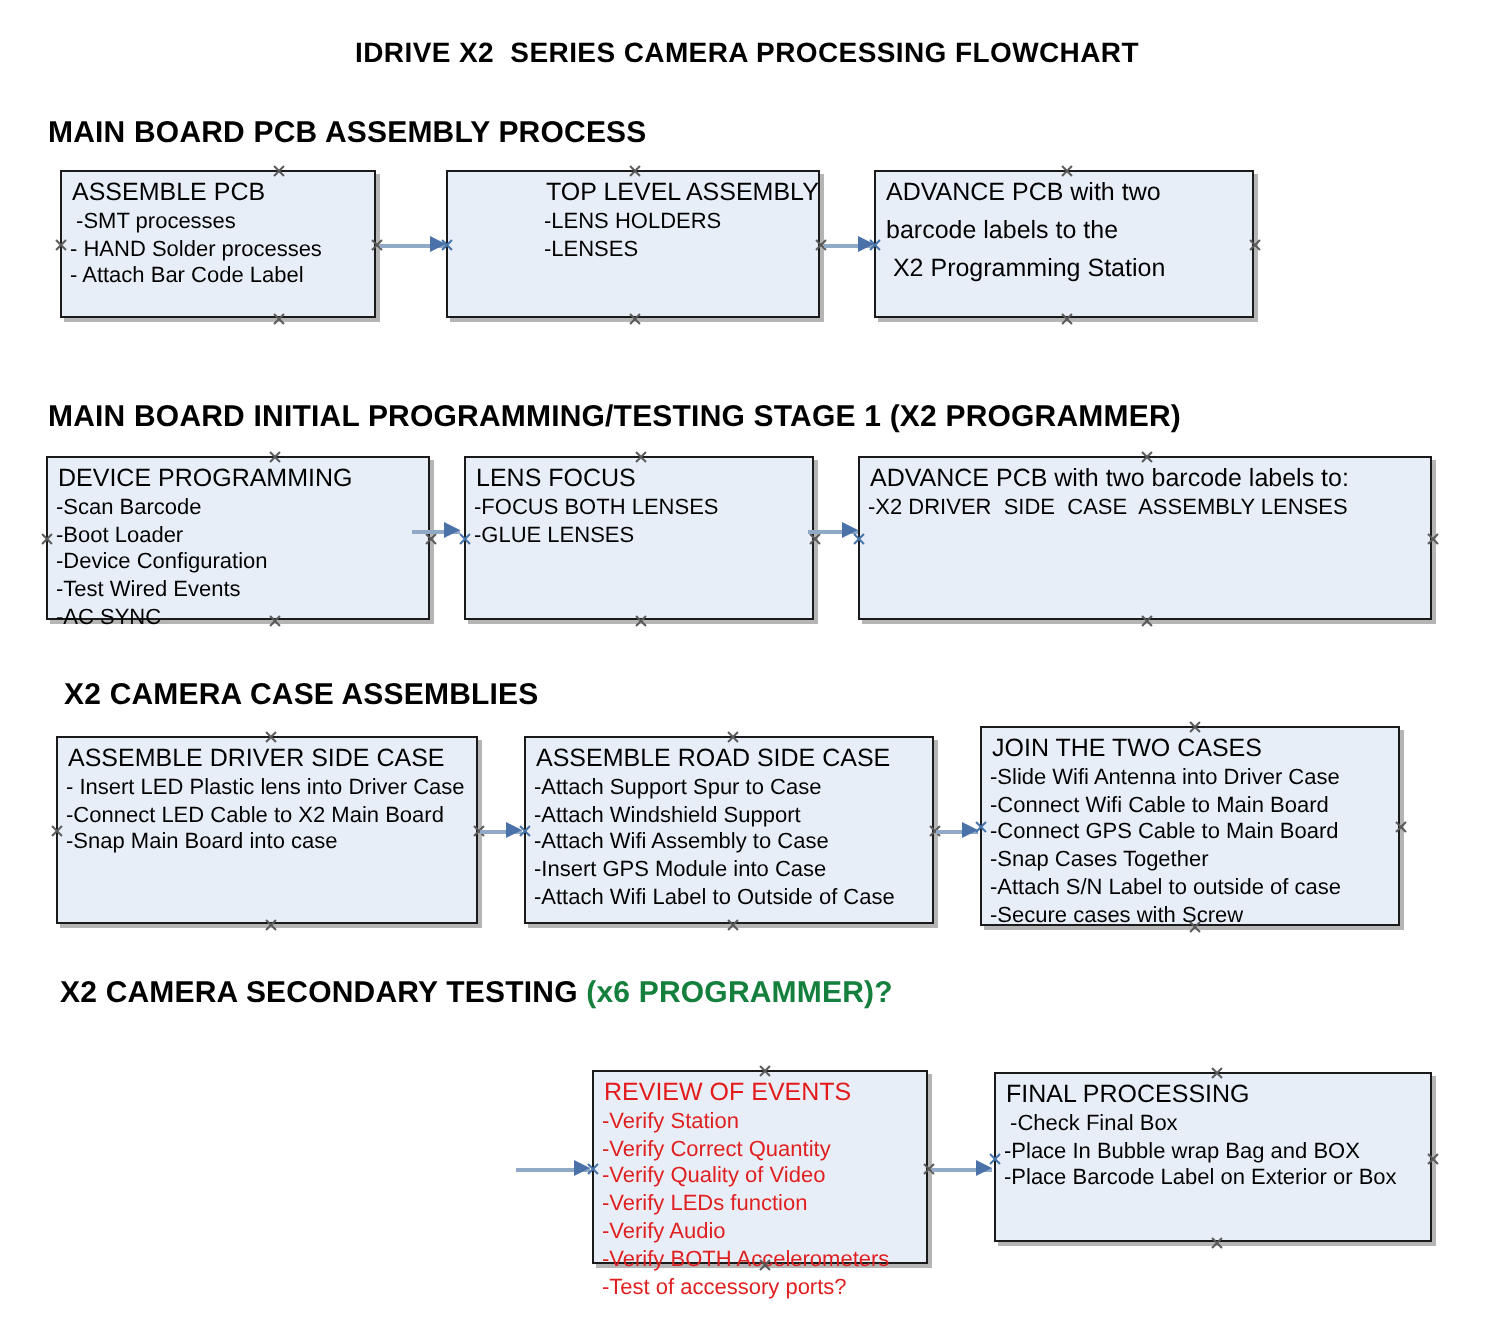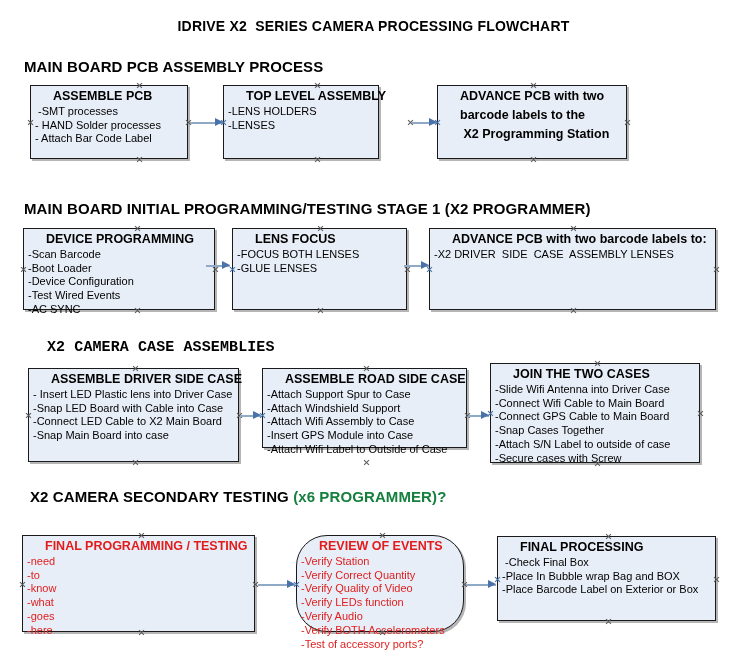--- a/index.html
+++ b/index.html
@@ -23,32 +23,31 @@
   .section-head .accent{color:#15803d;}
 
   .node{
     position:absolute;
     background:#e8eef7;
     border:1px solid #1a1a1a;
     box-shadow:2px 2px 0 0 rgba(120,120,120,.55);
     box-sizing:border-box;
   }
   .node .hd{
-    font-size:12.5px;font-weight:bold;line-height:1.18;white-space:pre;
+    font-size:12.5px;font-weight:normal;line-height:1.18;white-space:pre;
     padding:3px 0 1px 5px;
-    margin-left:17px;
   }
   .node .ln{
     font-size:11px;line-height:1.26;white-space:pre;padding-left:4px;
   }
   .node.red .hd,.node.red .ln{color:#e02020;}
   .node.red .hd{color:#e31b1b;}
 
   
-  .node.overflow{overflow:visible;border-radius:31px;}
+  .node.overflow{overflow:visible;}
 
   
   .handle{
     position:absolute;width:7px;height:7px;pointer-events:none;
   }
   .handle:before,.handle:after{
     content:"";position:absolute;left:0;top:3px;width:7px;height:1px;
     background:#5a5a5a;
   }
   .handle:before{transform:rotate(45deg);}
@@ -83,21 +82,21 @@
     <div class="handle" style="left:105px;top:-4px;"></div>
     <div class="handle" style="left:105px;top:70px;"></div>
     <div class="handle" style="left:154px;top:33px;"></div>
   </div>
 
   <div class="arrow" style="left:190px;top:118px;width:33px;">
     <div class="shaft"></div>
     <div class="head"></div>
   </div>
 
-  <div class="node" style="left:223px;top:85px;width:156px;height:74px;">
+  <div class="node" style="left:223px;top:85px;width:187px;height:74px;padding-left:44px;">
     <div class="hd">TOP LEVEL ASSEMBLY</div>
     <div class="ln">-LENS HOLDERS</div>
     <div class="ln">-LENSES</div>
     <div class="handle blue" style="left:-4px;top:33px;"></div>
     <div class="handle" style="left:90px;top:-4px;"></div>
     <div class="handle" style="left:90px;top:70px;"></div>
     <div class="handle" style="left:183px;top:33px;"></div>
   </div>
 
   <div class="arrow" style="left:412px;top:118px;width:25px;">
@@ -152,40 +151,39 @@
 
   <div class="node" style="left:429px;top:228px;width:287px;height:82px;">
     <div class="hd">ADVANCE PCB with two barcode labels to:</div>
     <div class="ln">-X2 DRIVER  SIDE  CASE  ASSEMBLY LENSES</div>
     <div class="handle blue" style="left:-4px;top:37px;"></div>
     <div class="handle" style="left:140px;top:-4px;"></div>
     <div class="handle" style="left:140px;top:78px;"></div>
     <div class="handle" style="left:283px;top:37px;"></div>
   </div>
 
-  <div class="section-head" style="left:47px;top:339px;font-family:Liberation Mono, monospace;">X2 CAMERA CASE ASSEMBLIES</div>
+  <div class="section-head" style="left:32px;top:339px;">X2 CAMERA CASE ASSEMBLIES</div>
 
   <div class="node" style="left:28px;top:368px;width:211px;height:94px;">
     <div class="hd">ASSEMBLE DRIVER SIDE CASE</div>
     <div class="ln">- Insert LED Plastic lens into Driver Case</div>
-    <div class="ln">-Snap LED Board with Cable into Case</div>
     <div class="ln">-Connect LED Cable to X2 Main Board</div>
     <div class="ln">-Snap Main Board into case</div>
     <div class="handle" style="left:-4px;top:43px;"></div>
     <div class="handle" style="left:103px;top:-4px;"></div>
     <div class="handle" style="left:103px;top:90px;"></div>
     <div class="handle" style="left:207px;top:43px;"></div>
   </div>
 
   <div class="arrow" style="left:240px;top:411px;width:21px;">
     <div class="shaft"></div>
     <div class="head"></div>
   </div>
 
-  <div class="node" style="left:262px;top:368px;width:205px;height:80px;">
+  <div class="node" style="left:262px;top:368px;width:205px;height:94px;">
     <div class="hd">ASSEMBLE ROAD SIDE CASE</div>
     <div class="ln">-Attach Support Spur to Case</div>
     <div class="ln">-Attach Windshield Support</div>
     <div class="ln">-Attach Wifi Assembly to Case</div>
     <div class="ln">-Insert GPS Module into Case</div>
     <div class="ln">-Attach Wifi Label to Outside of Case</div>
     <div class="handle blue" style="left:-4px;top:43px;"></div>
     <div class="handle" style="left:100px;top:-4px;"></div>
     <div class="handle" style="left:100px;top:90px;"></div>
     <div class="handle" style="left:201px;top:43px;"></div>
@@ -205,33 +203,20 @@
     <div class="ln">-Attach S/N Label to outside of case</div>
     <div class="ln">-Secure cases with Screw</div>
     <div class="handle blue" style="left:-4px;top:46px;"></div>
     <div class="handle" style="left:103px;top:-4px;"></div>
     <div class="handle" style="left:103px;top:96px;"></div>
     <div class="handle" style="left:206px;top:46px;"></div>
   </div>
 
   <div class="section-head" style="left:30px;top:488px;"><span>X2 CAMERA SECONDARY TESTING </span><span class="accent">(x6 PROGRAMMER)?</span></div>
 
-  <div class="node red" style="left:22px;top:535px;width:233px;height:97px;">
-    <div class="hd">FINAL PROGRAMMING / TESTING</div>
-    <div class="ln">-need</div>
-    <div class="ln">-to</div>
-    <div class="ln">-know</div>
-    <div class="ln">-what</div>
-    <div class="ln">-goes</div>
-    <div class="ln">-here</div>
-    <div class="handle" style="left:-4px;top:45px;"></div>
-    <div class="handle" style="left:115px;top:-4px;"></div>
-    <div class="handle" style="left:115px;top:93px;"></div>
-    <div class="handle" style="left:229px;top:45px;"></div>
-  </div>
 
   <div class="arrow" style="left:258px;top:580px;width:37px;">
     <div class="shaft"></div>
     <div class="head"></div>
   </div>
 
   <div class="node red overflow" style="left:296px;top:535px;width:168px;height:97px;">
     <div class="hd">REVIEW OF EVENTS</div>
     <div class="ln">-Verify Station</div>
     <div class="ln">-Verify Correct Quantity</div>

